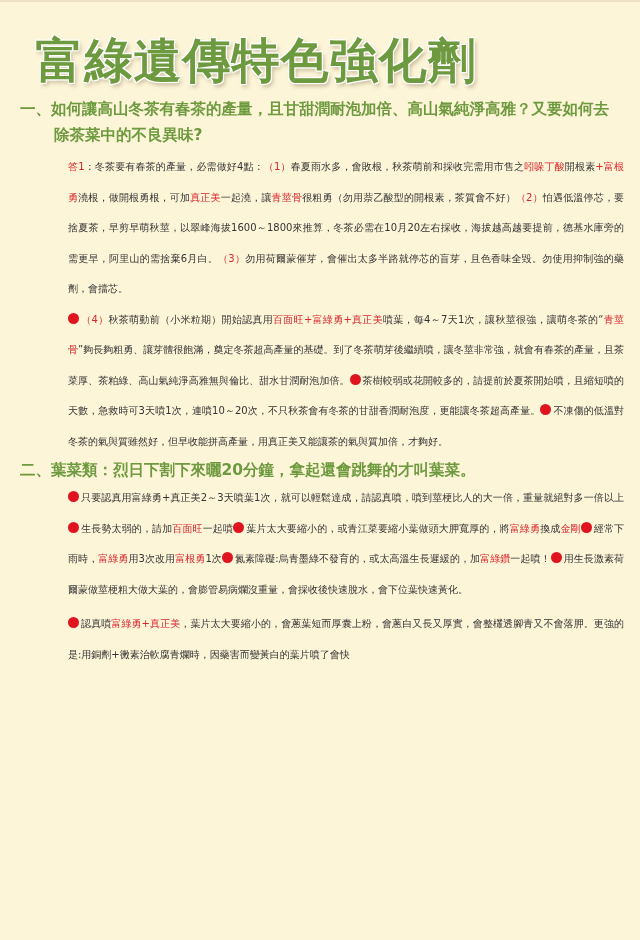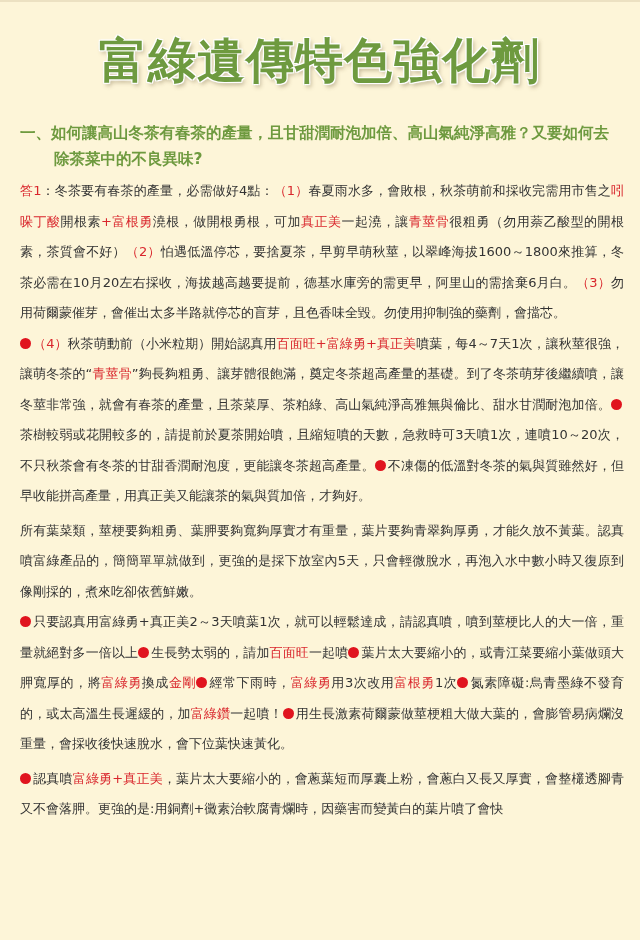--- a/index.html
+++ b/index.html
@@ -5,33 +5,32 @@
   html, body { margin: 0; padding: 0; }
   body {
     width: 640px; height: 940px; overflow: hidden;
     background: #fdf5d8;
     font-family: "DejaVu Sans", "Liberation Sans", sans-serif;
     color: #333;
     position: relative;
   }
   .topline { position: absolute; top: 0; left: 0; width: 640px; height: 2px; background: #ece1c2; }
   .title {
-    position: absolute; top: 30px; left: 0; width: 512px; text-align: right;
+    position: absolute; top: 30px; left: 0; width: 512px; text-align: center;
     font-family: "DejaVu Serif", "Liberation Serif", serif;
     font-size: 48px; font-weight: bold; color: #6e9a3f; letter-spacing: 1px;
     text-shadow: 0 0 2px #fff, 0 0 3px #fff, 1px 1px 0 #fff, -1px -1px 0 #fff, 1px -1px 0 #fff, -1px 1px 0 #fff, 2px 3px 4px rgba(120,100,60,0.45);
     line-height: 60px;
-    margin-left: 28px;
   }
   .content { position: absolute; left: 20px; top: 96px; width: 604px; }
   .h {
     color: #6e9a3f; font-weight: bold; font-size: 15.5px; line-height: 26px;
   }
-  .h1 { padding-left: 34px; text-indent: -34px; margin-top: 24px; }
-  .p { font-size: 13px; line-height: 30.5px; color: #333; text-align: justify; }
+  .h1 { padding-left: 34px; text-indent: -34px; }
+  .p { font-size: 10px; line-height: 30.5px; color: #333; text-align: justify; margin-left: 48px; }
   .red { color: #d9262c; }
   .dot {
     display: inline-block; width: 11px; height: 11px; border-radius: 50%;
     background: #e0141e; vertical-align: -1px; margin-right: 2px;
   }
   .gap4 { margin-top: 4px; }
 </style>
 </head>
 <body>
 
@@ -44,22 +43,22 @@
 
   <div class="p gap4">
     <span class="red">答1</span><span>：冬茶要有春茶的產量，必需做好4點：</span><span class="red">（1）</span><span>春夏雨水多，會敗根，秋茶萌前和採收完需用市售之</span><span class="red">吲哚丁酸</span><span>開根素</span><span class="red">+富根勇</span><span>澆根，做開根勇根，可加</span><span class="red">真正美</span><span>一起澆，讓</span><span class="red">青莖骨</span><span>很粗勇（勿用萘乙酸型的開根素，茶質會不好）</span><span class="red">（2）</span><span>怕遇低溫停芯，要捨夏茶，早剪早萌秋莖，以翠峰海拔1600～1800來推算，冬茶必需在10月20左右採收，海拔越高越要提前，德基水庫旁的需更早，阿里山的需捨棄6月白。</span><span class="red">（3）</span><span>勿用荷爾蒙催芽，會催出太多半路就停芯的盲芽，且色香味全毀。勿使用抑制強的藥劑，會擋芯。</span>
   </div>
 
   <div class="p">
     <span class="dot"></span><span class="red">（4）</span><span>秋茶萌動前（小米粒期）開始認真用</span><span class="red">百面旺+富綠勇+真正美</span><span>噴葉，每4～7天1次，讓秋莖很強，讓萌冬茶的“</span><span class="red">青莖骨</span><span>”夠長夠粗勇、讓芽體很飽滿，奠定冬茶超高產量的基礎。到了冬茶萌芽後繼續噴，讓冬莖非常強，就會有春茶的產量，且茶菜厚、茶粕綠、高山氣純淨高雅無與倫比、甜水甘潤耐泡加倍。</span><span class="dot"></span><span>茶樹較弱或花開較多的，請提前於夏茶開始噴，且縮短噴的天數，急救時可3天噴1次，連噴10～20次，不只秋茶會有冬茶的甘甜香潤耐泡度，更能讓冬茶超高產量。</span><span class="dot"></span><span>不凍傷的低溫對冬茶的氣與質雖然好，但早收能拼高產量，用真正美又能讓茶的氣與質加倍，才夠好。</span>
   </div>
 
 
+  <div class="h">二、葉菜類：烈日下割下來曬20分鐘，拿起還會跳舞的才叫葉菜。</div>
 
-  <div class="p gap4">所有葉菜類，莖梗要夠粗勇、葉胛要夠寬夠厚實才有重量，葉片要夠青翠夠厚勇，才能久放不黃葉。認真噴富綠產品的，簡簡單單就做到，更強的是採下放室內5天，只會輕微脫水，再泡入水中數小時又復原到像剛採的，煮來吃卻依舊鮮嫩。</div>
 
   <div class="p">
     <span class="dot"></span><span>只要認真用富綠勇+真正美2～3天噴葉1次，就可以輕鬆達成，請認真噴，噴到莖梗比人的大一倍，重量就絕對多一倍以上</span><span class="dot"></span><span>生長勢太弱的，請加</span><span class="red">百面旺</span><span>一起噴</span><span class="dot"></span><span>葉片太大要縮小的，或青江菜要縮小葉做頭大胛寬厚的，將</span><span class="red">富綠勇</span><span>換成</span><span class="red">金剛</span><span class="dot"></span><span>經常下雨時，</span><span class="red">富綠勇</span><span>用3次改用</span><span class="red">富根勇</span><span>1次</span><span class="dot"></span><span>氮素障礙:烏青墨綠不發育的，或太高溫生長遲緩的，加</span><span class="red">富綠鑽</span><span>一起噴！</span><span class="dot"></span><span>用生長激素荷爾蒙做莖梗粗大做大葉的，會膨管易病爛沒重量，會採收後快速脫水，會下位葉快速黃化。</span>
   </div>
 
 
   <div class="p gap4">
     <span class="dot"></span><span>認真噴</span><span class="red">富綠勇+真正美</span><span>，葉片太大要縮小的，會蔥葉短而厚囊上粉，會蔥白又長又厚實，會整欉透腳青又不會落胛。更強的是:用銅劑+黴素治軟腐青爛時，因藥害而變黃白的葉片噴了會快</span>
   </div>
 

